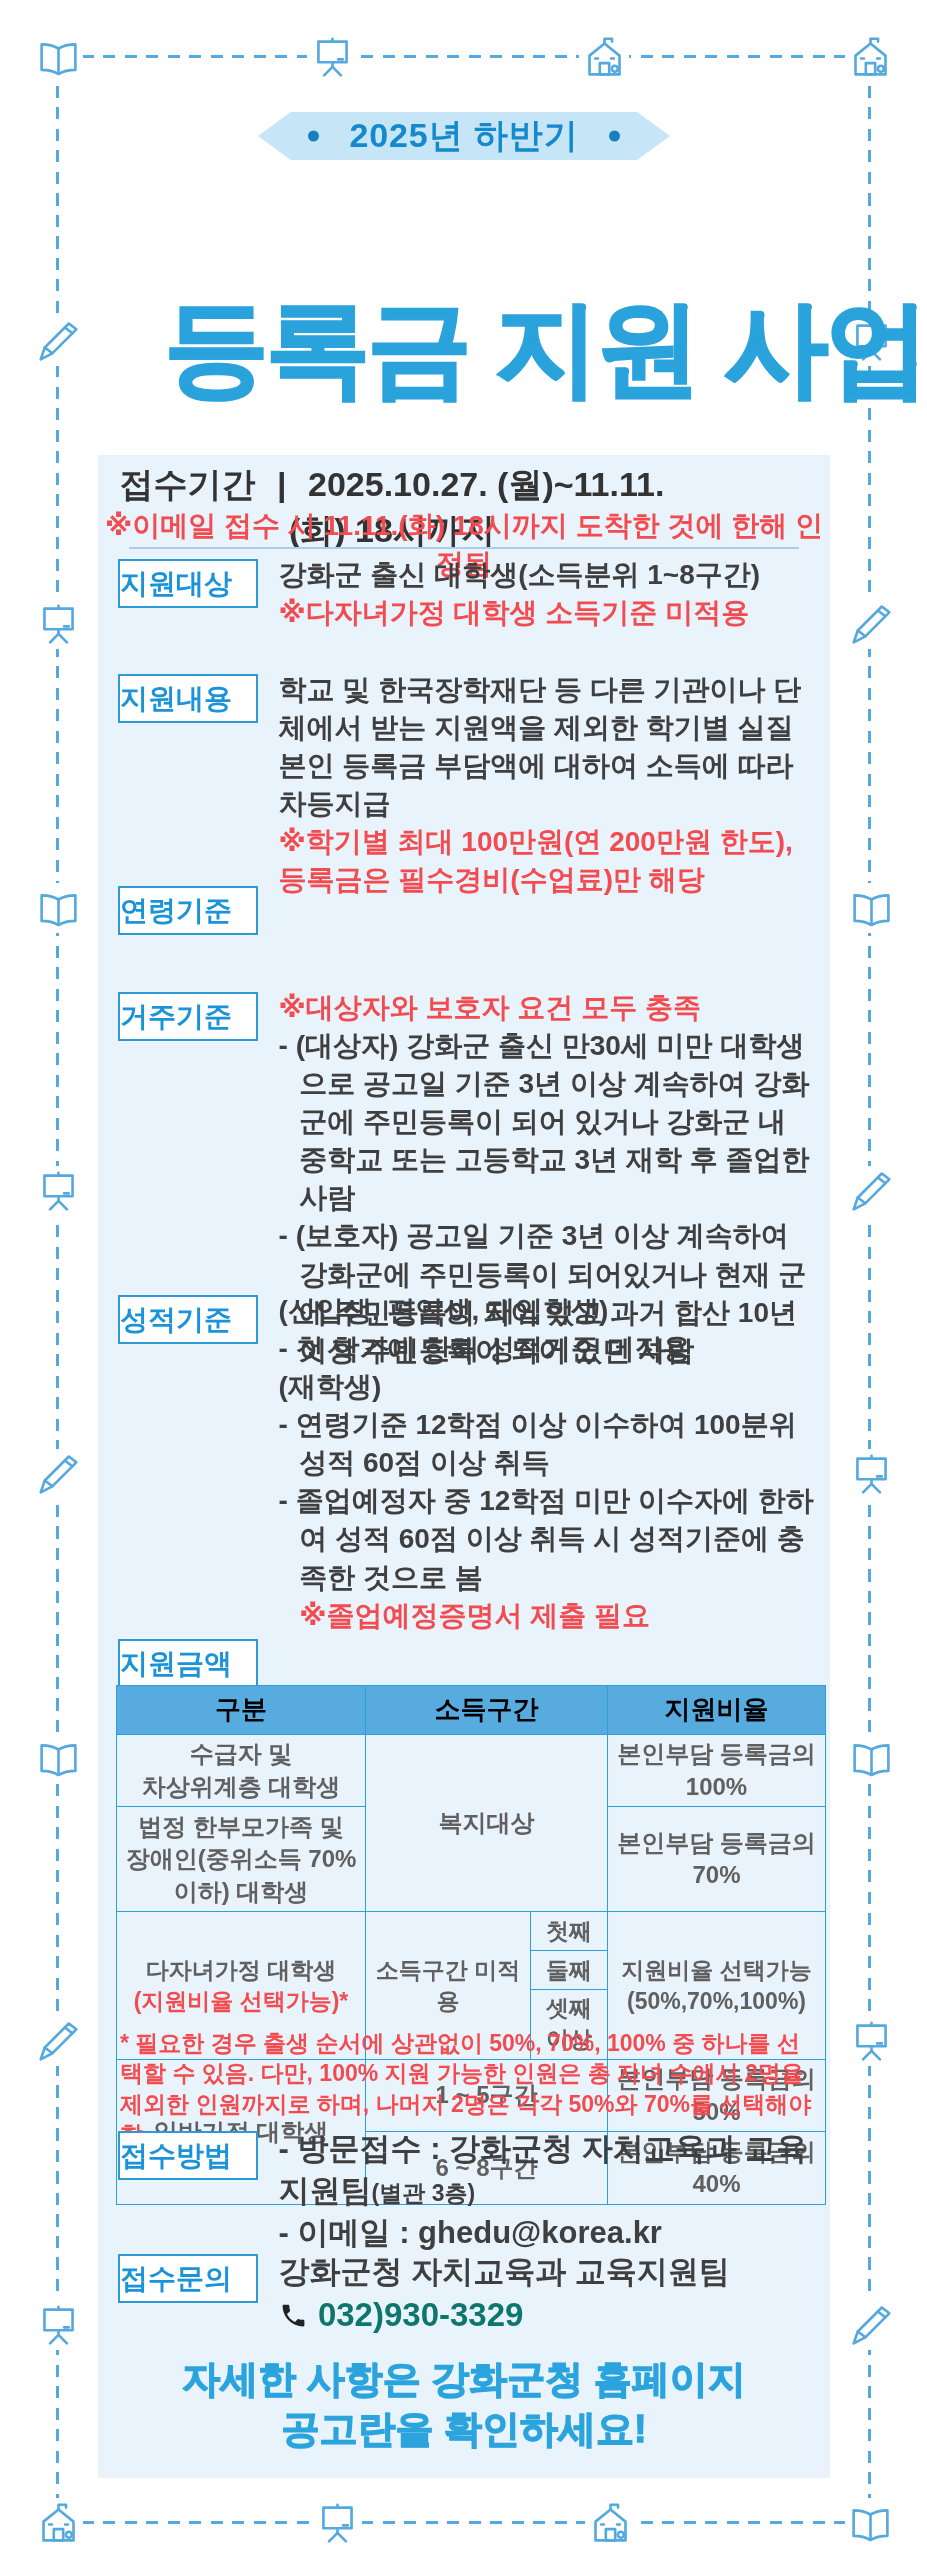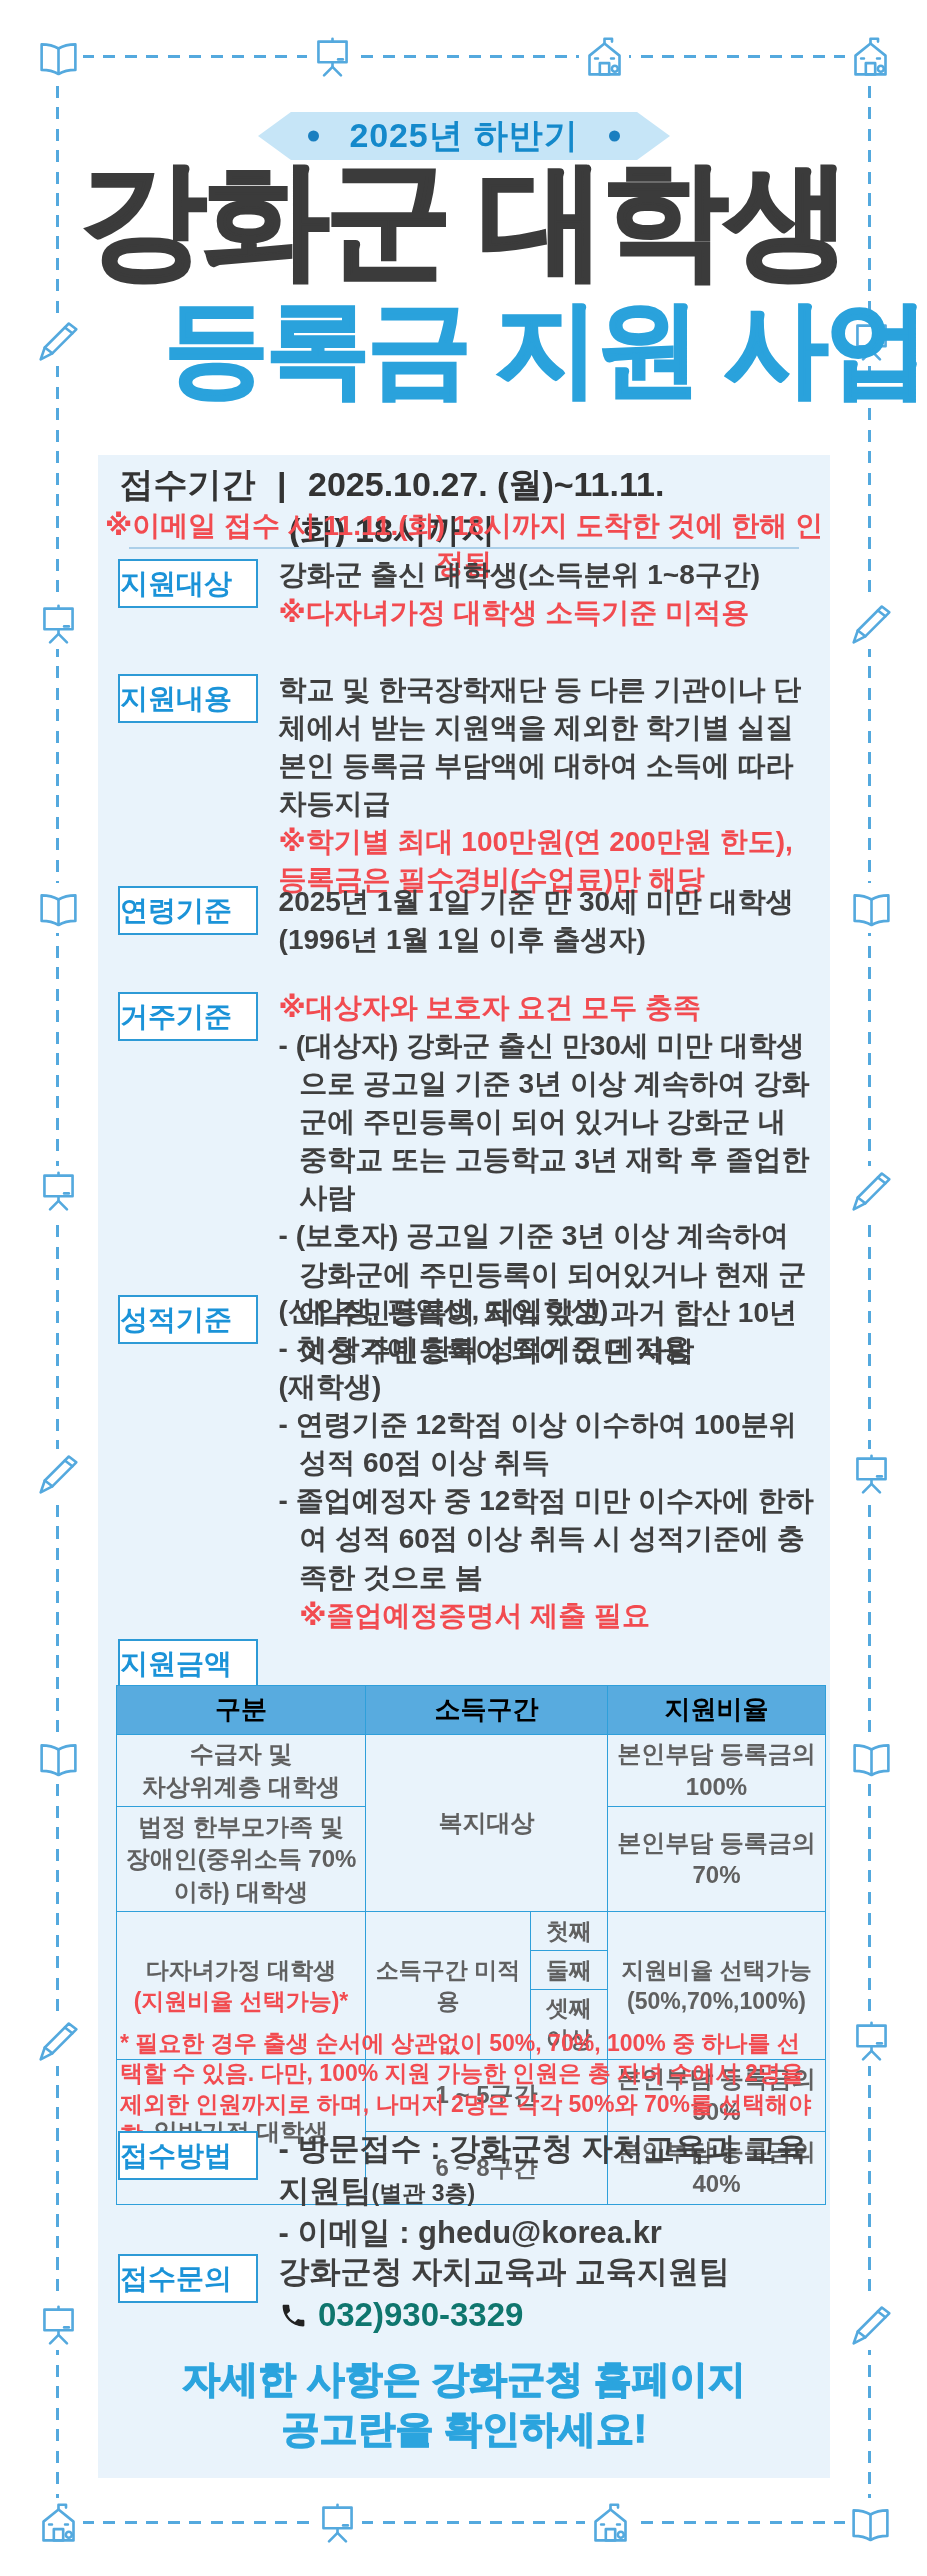--- a/index.html
+++ b/index.html
@@ -235,21 +235,20 @@
       <svg viewBox="0 0 24 24">
         <use href="#ic-book"></use>
       </svg>
     </div>
 
   <div class="badge">
     <span class="badge-dot l"></span>
     <span class="badge-text">2025년 하반기</span>
     <span class="badge-dot r"></span>
   </div>
-  <div class="title1">강화군 대학생</div>
   <div class="title2">등록금 지원 사업</div>
 
   <div class="panel"></div>
 
   <div class="recept">
     <span>접수기간</span>
     <span class="sep">|</span>
     <span>2025.10.27. (월)~11.11. (화) 18시까지</span>
   </div>
   <div class="recept-note">※이메일 접수 시 11.11.(화) 18시까지 도착한 것에 한해 인정됨</div>
@@ -272,24 +271,20 @@
     <div class="sec-body">
       <div>학교 및 한국장학재단 등 다른 기관이나 단체에서 받는 지원액을 제외한 학기별 실질 본인 등록금 부담액에 대하여 소득에 따라 차등지급</div>
       <div class="red">※학기별 최대 100만원(연 200만원 한도),</div>
       <div class="red">등록금은 필수경비(수업료)만 해당</div>
     </div>
   </div>
 
   <div class="section" style="top:883px">
     <div class="label-box">
       <span>연령기준</span>
-    </div>
-    <div class="sec-body">
-      <div>2025년 1월 1일 기준 만 30세 미만 대학생</div>
-      <div>(1996년 1월 1일 이후 출생자)</div>
     </div>
   </div>
 
   <div class="section" style="top:989px">
     <div class="label-box">
       <span>거주기준</span>
     </div>
     <div class="sec-body">
       <div class="red">※대상자와 보호자 요건 모두 충족</div>
       <div class="hang">- (대상자) 강화군 출신 만30세 미만 대학생으로 공고일 기준 3년 이상 계속하여 강화군에 주민등록이 되어 있거나 강화군 내 중학교 또는 고등학교 3년 재학 후 졸업한 사람</div>

